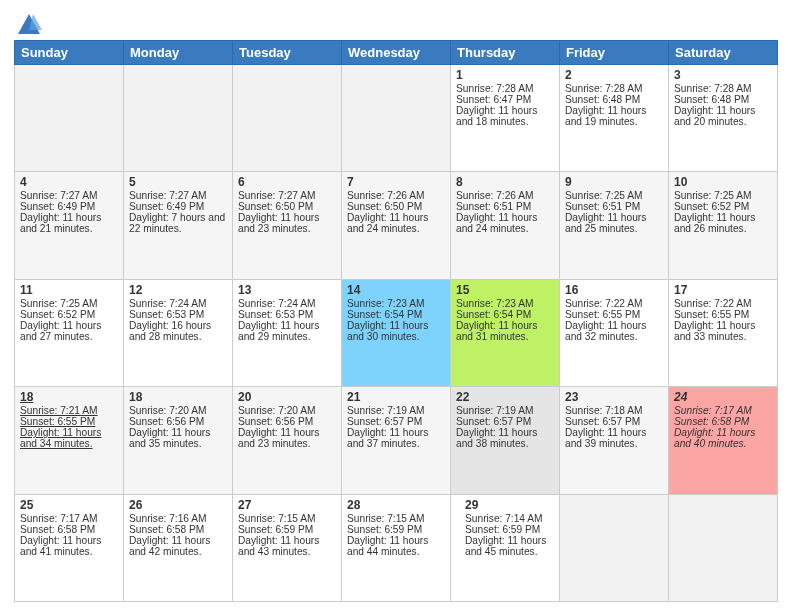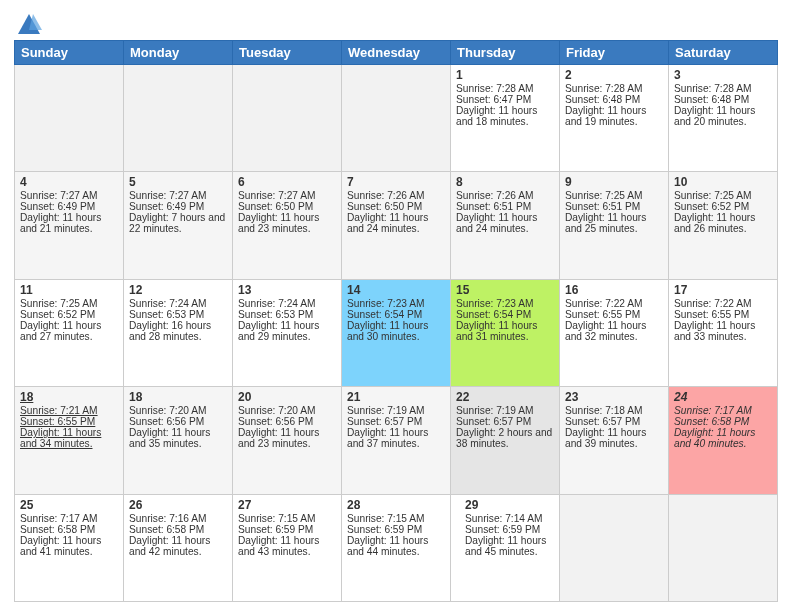--- a/index.html
+++ b/index.html
@@ -249,21 +249,21 @@
           <td style="background: rgb(245, 245, 245);">
             <span class="day-number">21</span>
             <div>Sunrise: 7:19 AM</div>
             <div>Sunset: 6:57 PM</div>
             <div>Daylight: 11 hours and 37 minutes.</div>
           </td>
           <td style="background: #e5e5e5;">
             <span class="day-number">22</span>
             <div>Sunrise: 7:19 AM</div>
             <div>Sunset: 6:57 PM</div>
-            <div>Daylight: 2 hours and 38 minutes.</div>
+            <div>Daylight: 11 hours and 38 minutes.</div>
           </td>
           <td style="background: rgb(245, 245, 245);">
             <span class="day-number">23</span>
             <div>Sunrise: 7:18 AM</div>
             <div>Sunset: 6:57 PM</div>
             <div>Daylight: 11 hours and 39 minutes.</div>
           </td>
           <td style="background: #fca5a5; font-style: italic;">
             <span class="day-number">24</span>
             <div>Sunrise: 7:17 AM</div>

